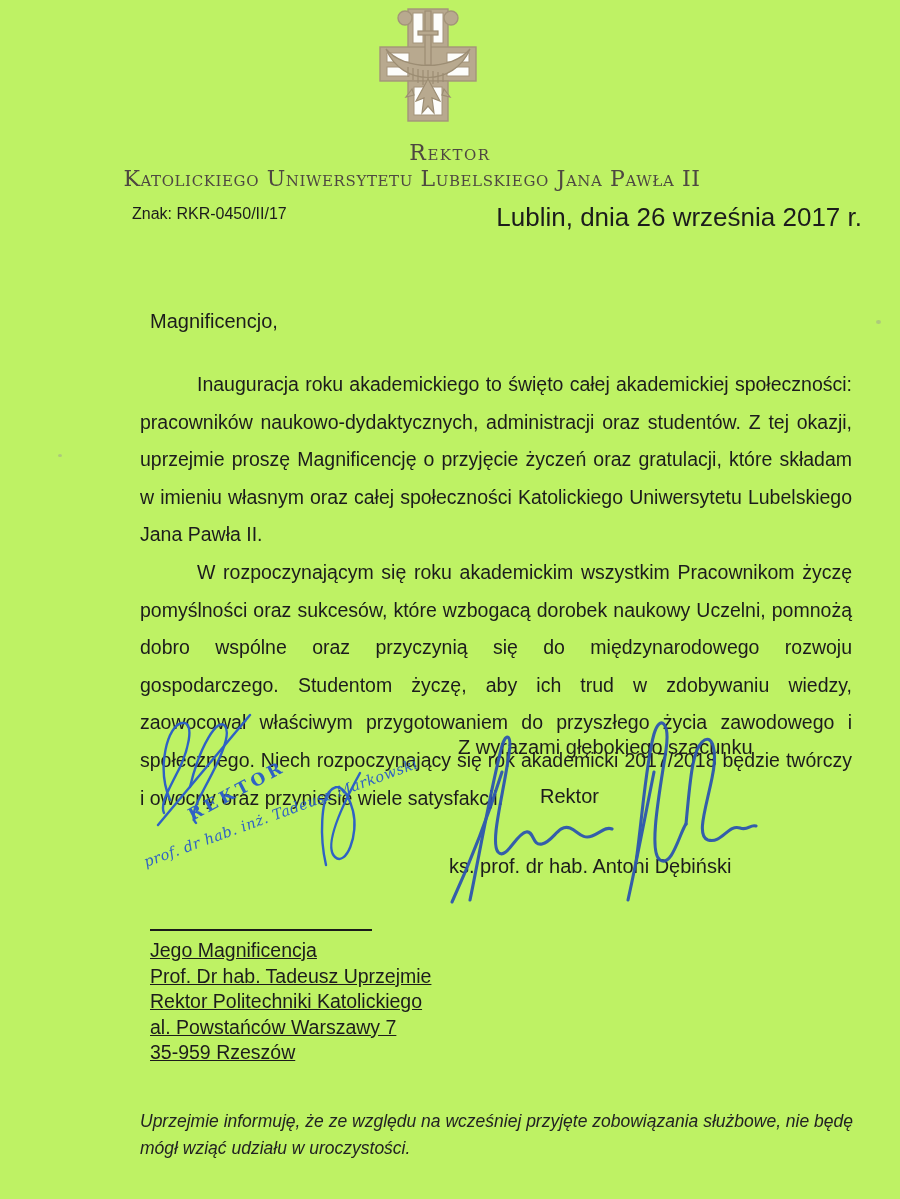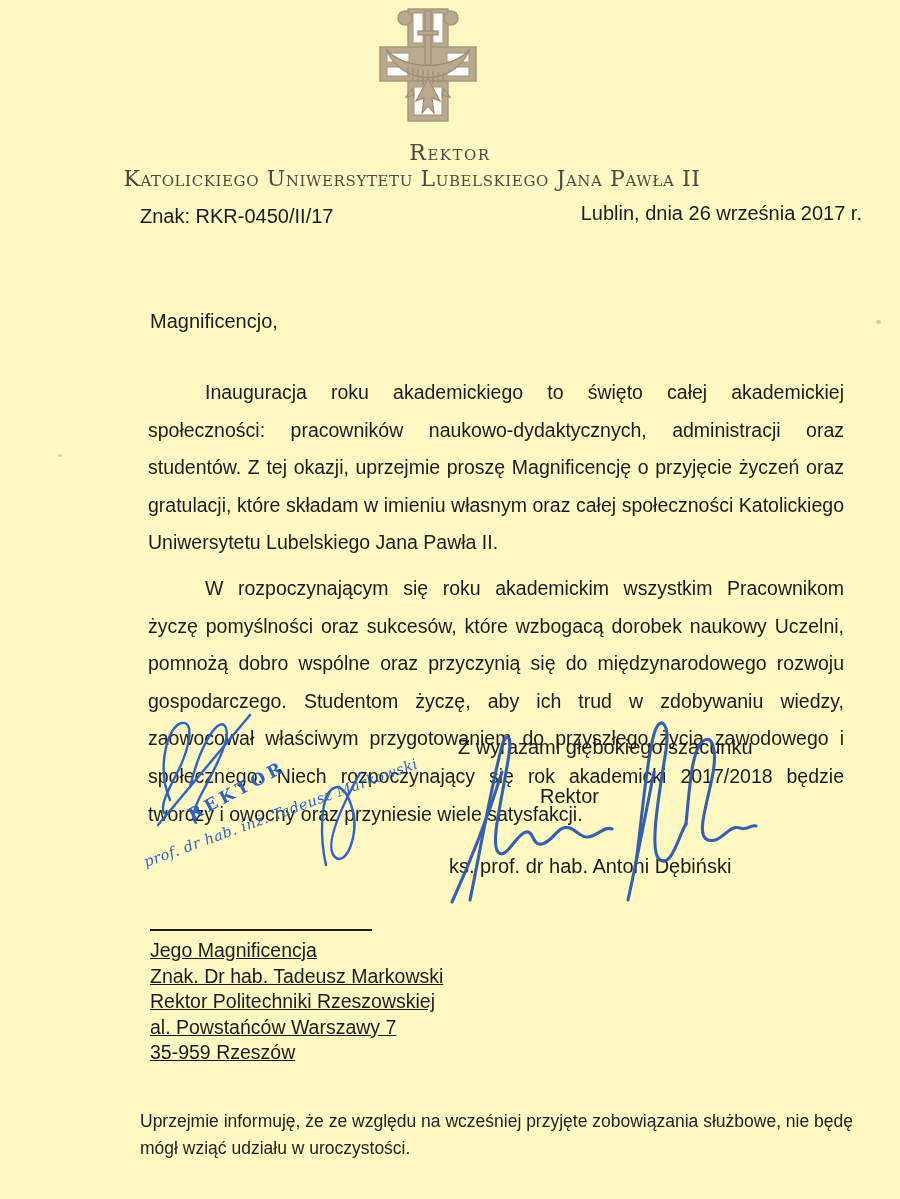--- a/index.html
+++ b/index.html
@@ -1,49 +1,49 @@
 <!DOCTYPE html>
 <html lang="pl"><head>
 <meta charset="utf-8">
 <style>
   html,body{margin:0;padding:0;}
   body{background:#e8e8e8;font-family:"Liberation Sans",sans-serif;}
   .page{
     position:relative;width:900px;height:1199px;margin:0 auto;
-    background:#fef9c3;overflow:hidden;color:#1c1c1c;
+    background:#bef264;overflow:hidden;color:#1c1c1c;
   }
   .abs{position:absolute;}
   
   .hdr-title{
     left:0;top:140px;width:900px;text-align:center;
     font-family:"DejaVu Serif","Liberation Serif",serif;
     font-variant:small-caps;font-size:22px;letter-spacing:1.5px;color:#4e4841;
   }
   .hdr-sub{
     left:0;top:166px;width:824px;text-align:center;
     font-family:"DejaVu Serif","Liberation Serif",serif;
     font-variant:small-caps;font-size:22px;letter-spacing:0.6px;color:#4e4841;
   }
-  .ref-line{left:140px;top:205px;font-size:20px;}
-  .date-line{top:202px;right:38px;font-size:20px;text-align:left;}
+  .ref-line{left:132px;top:205px;font-size:16px;}
+  .date-line{top:202px;right:38px;font-size:26px;text-align:left;}
   .salutation{left:150px;top:288px;font-size:20px;line-height:28px;margin-top:19px;}
   .body-text{
     left:140px;top:366px;width:712px;font-size:19.5px;line-height:37.6px;
     text-align:justify;z-index:1;
   }
-  .body-text p{margin:8px;text-indent:57px;}
+  .body-text p{margin:0;text-indent:57px;}
   .valediction{left:458px;top:736px;font-size:20px;z-index:1;}
   .signer-title{left:457px;top:785px;width:225px;text-align:center;font-size:20px;z-index:1;}
   .signer-name{left:449px;top:855px;font-size:20px;z-index:1;}
   .ink{z-index:3;pointer-events:none;}
   .addr-rule{left:150px;top:929px;width:222px;height:2px;background:#1b1b1b;}
   .addressee{left:150px;top:938px;font-size:19.5px;line-height:25.6px;text-decoration:underline;}
   .footnote{
     left:140px;top:1108px;width:742px;font-size:17.5px;line-height:27px;
-    color:#222;
+    font-style:italic;color:#222;
   }
   .speck{border-radius:50%;background:#9a9a96;opacity:.45;}
 </style>
 </head>
 <body>
 
 <div class="page">
 
   <svg class="abs" style="left:372px;top:7px;" width="112" height="118" viewBox="0 0 112 118" aria-hidden="true">
     <g stroke="#a3947a" stroke-width="1.4" fill="#b8a98f">
@@ -111,22 +111,22 @@
       <path d="M62,60 C48,105 28,155 12,190"></path>
       <path d="M196,150 C202,108 206,50 214,22 C220,2 230,10 226,38 C220,78 208,140 220,148 C232,156 240,120 246,112"></path>
       <path d="M214,60 C204,110 196,152 188,188"></path>
       <path d="M246,112 C250,70 252,40 262,30 C272,20 278,38 272,66 C266,96 256,124 268,128 C282,132 288,112 300,116 C308,119 310,112 316,114"></path>
     </g>
   </svg>
 
   <div class="abs addr-rule"></div>
   <div class="abs addressee">
     <div>Jego Magnificencja</div>
-    <div>Znak. Dr hab. Tadeusz Markowski</div>
-    <div>Rektor Politechniki Rzeszowskiej</div>
+    <div>Prof. Dr hab. Tadeusz Uprzejmie</div>
+    <div>Rektor Politechniki Katolickiego</div>
     <div>al. Powstańców Warszawy 7</div>
     <div>35-959 Rzeszów</div>
   </div>
 
   <div class="abs footnote">Uprzejmie informuję, że ze względu na wcześniej przyjęte zobowiązania służbowe, nie będę mógł wziąć udziału w uroczystości.</div>
 
   <div class="abs speck" style="left:876px;top:320px;width:5px;height:4px;"></div>
   <div class="abs speck" style="left:58px;top:454px;width:4px;height:3px;"></div>
 
 </div>

